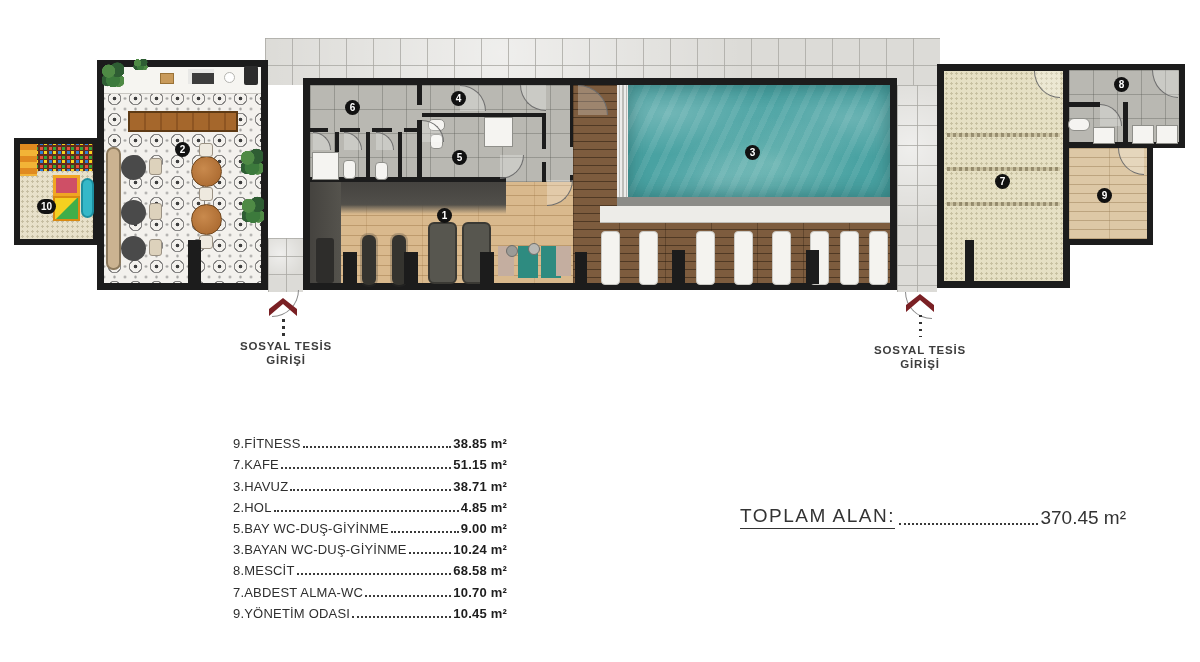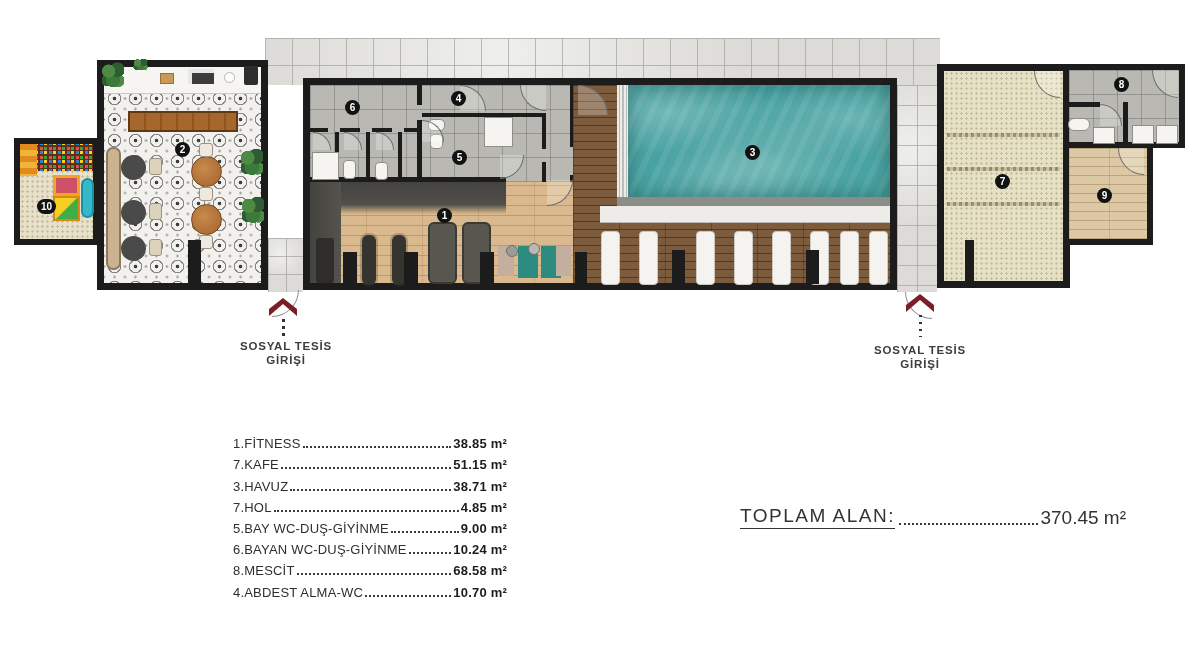--- a/index.html
+++ b/index.html
@@ -252,58 +252,63 @@
     </svg>
     <div class="dotline" style="left:919px;top:315px;height:22px;"></div>
     <div class="ent-label" style="left:855px;top:344px;">
       <div>SOSYAL TESİS</div>
       <div>GİRİŞİ</div>
     </div>
   </div>
 
   <div id="legend">
     <div class="legend-row">
-        <span>1.FİTNESS</span>
+        <span>9.FİTNESS</span>
         <span class="lead"></span>
         <span class="val">38.85 m²</span>
       </div>
     <div class="legend-row">
         <span>7.KAFE</span>
         <span class="lead"></span>
         <span class="val">51.15 m²</span>
       </div>
     <div class="legend-row">
         <span>3.HAVUZ</span>
         <span class="lead"></span>
         <span class="val">38.71 m²</span>
       </div>
     <div class="legend-row">
-        <span>7.HOL</span>
+        <span>2.HOL</span>
         <span class="lead"></span>
         <span class="val">4.85 m²</span>
       </div>
     <div class="legend-row">
         <span>5.BAY WC-DUŞ-GİYİNME</span>
         <span class="lead"></span>
         <span class="val">9.00 m²</span>
       </div>
     <div class="legend-row">
-        <span>6.BAYAN WC-DUŞ-GİYİNME</span>
+        <span>3.BAYAN WC-DUŞ-GİYİNME</span>
         <span class="lead"></span>
         <span class="val">10.24 m²</span>
       </div>
     <div class="legend-row">
         <span>8.MESCİT</span>
         <span class="lead"></span>
         <span class="val">68.58 m²</span>
       </div>
     <div class="legend-row">
-        <span>4.ABDEST ALMA-WC</span>
+        <span>7.ABDEST ALMA-WC</span>
         <span class="lead"></span>
         <span class="val">10.70 m²</span>
+      </div>
+    <div class="legend-row">
+        <span>9.YÖNETİM ODASI</span>
+        <span class="lead"></span>
+        <span class="val">10.45 m²</span>
       </div>
   </div>
 
   <div id="total">
     <span class="tlabel">TOPLAM ALAN:</span>
     <span class="lead"></span>
     <span class="tval">370.45 m²</span>
   </div>
 </div>
 

